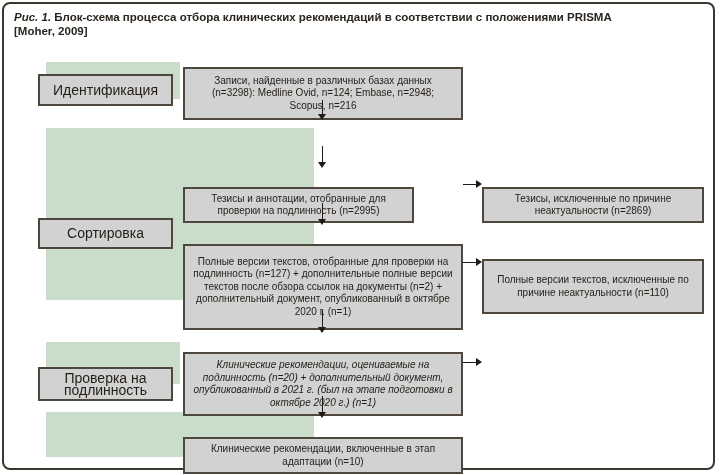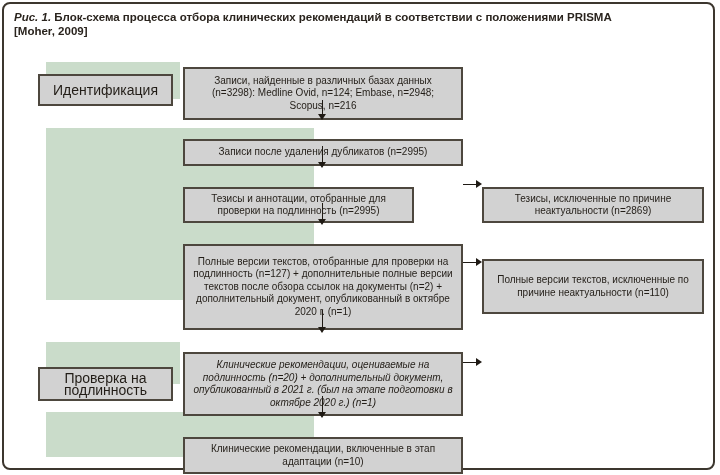--- a/index.html
+++ b/index.html
@@ -87,24 +87,24 @@
     <span>Блок-схема процесса отбора клинических рекомендаций в соответствии с положениями PRISMA</span><br>
     <span>[Moher, 2009]</span>
   </div>
 
   <div class="green g1"></div>
   <div class="green g2"></div>
   <div class="green g3"></div>
   <div class="green g4"></div>
 
   <div class="box stage l1">Идентификация</div>
+  <div class="box stage l2">Сортировка</div>
   <div class="box stage l3">Проверка на подлинность</div>
 
   <div class="box c1">Записи, найденные в различных базах данных (n=3298): Medline Ovid, n=124; Embase, n=2948; Scopus, n=216</div>
-  <div class="box c2">Записи после удаления дубликатов (n=2995)</div>
   <div class="box c3">Тезисы и аннотации, отобранные для проверки на подлинность (n=2995)</div>
   <div class="box c4">Полные версии текстов, отобранные для проверки на подлинность (n=127) + дополнительные полные версии текстов после обзора ссылок на документы (n=2) + дополнительный документ, опубликованный в октябре 2020 г. (n=1)</div>
   <div class="box c5">Клинические рекомендации, оцениваемые на подлинность (n=20) + дополнительный документ, опубликованный в 2021 г. (был на этапе подготовки в октябре 2020 г.) (n=1)</div>
   <div class="box c6">Клинические рекомендации, включенные в этап адаптации (n=10)</div>
 
   <div class="box r1">Тезисы, исключенные по причине неактуальности (n=2869)</div>
   <div class="box r2">Полные версии текстов, исключенные по причине неактуальности (n=110)</div>
 
   <div class="varrow v1">
       <div class="line"></div>

